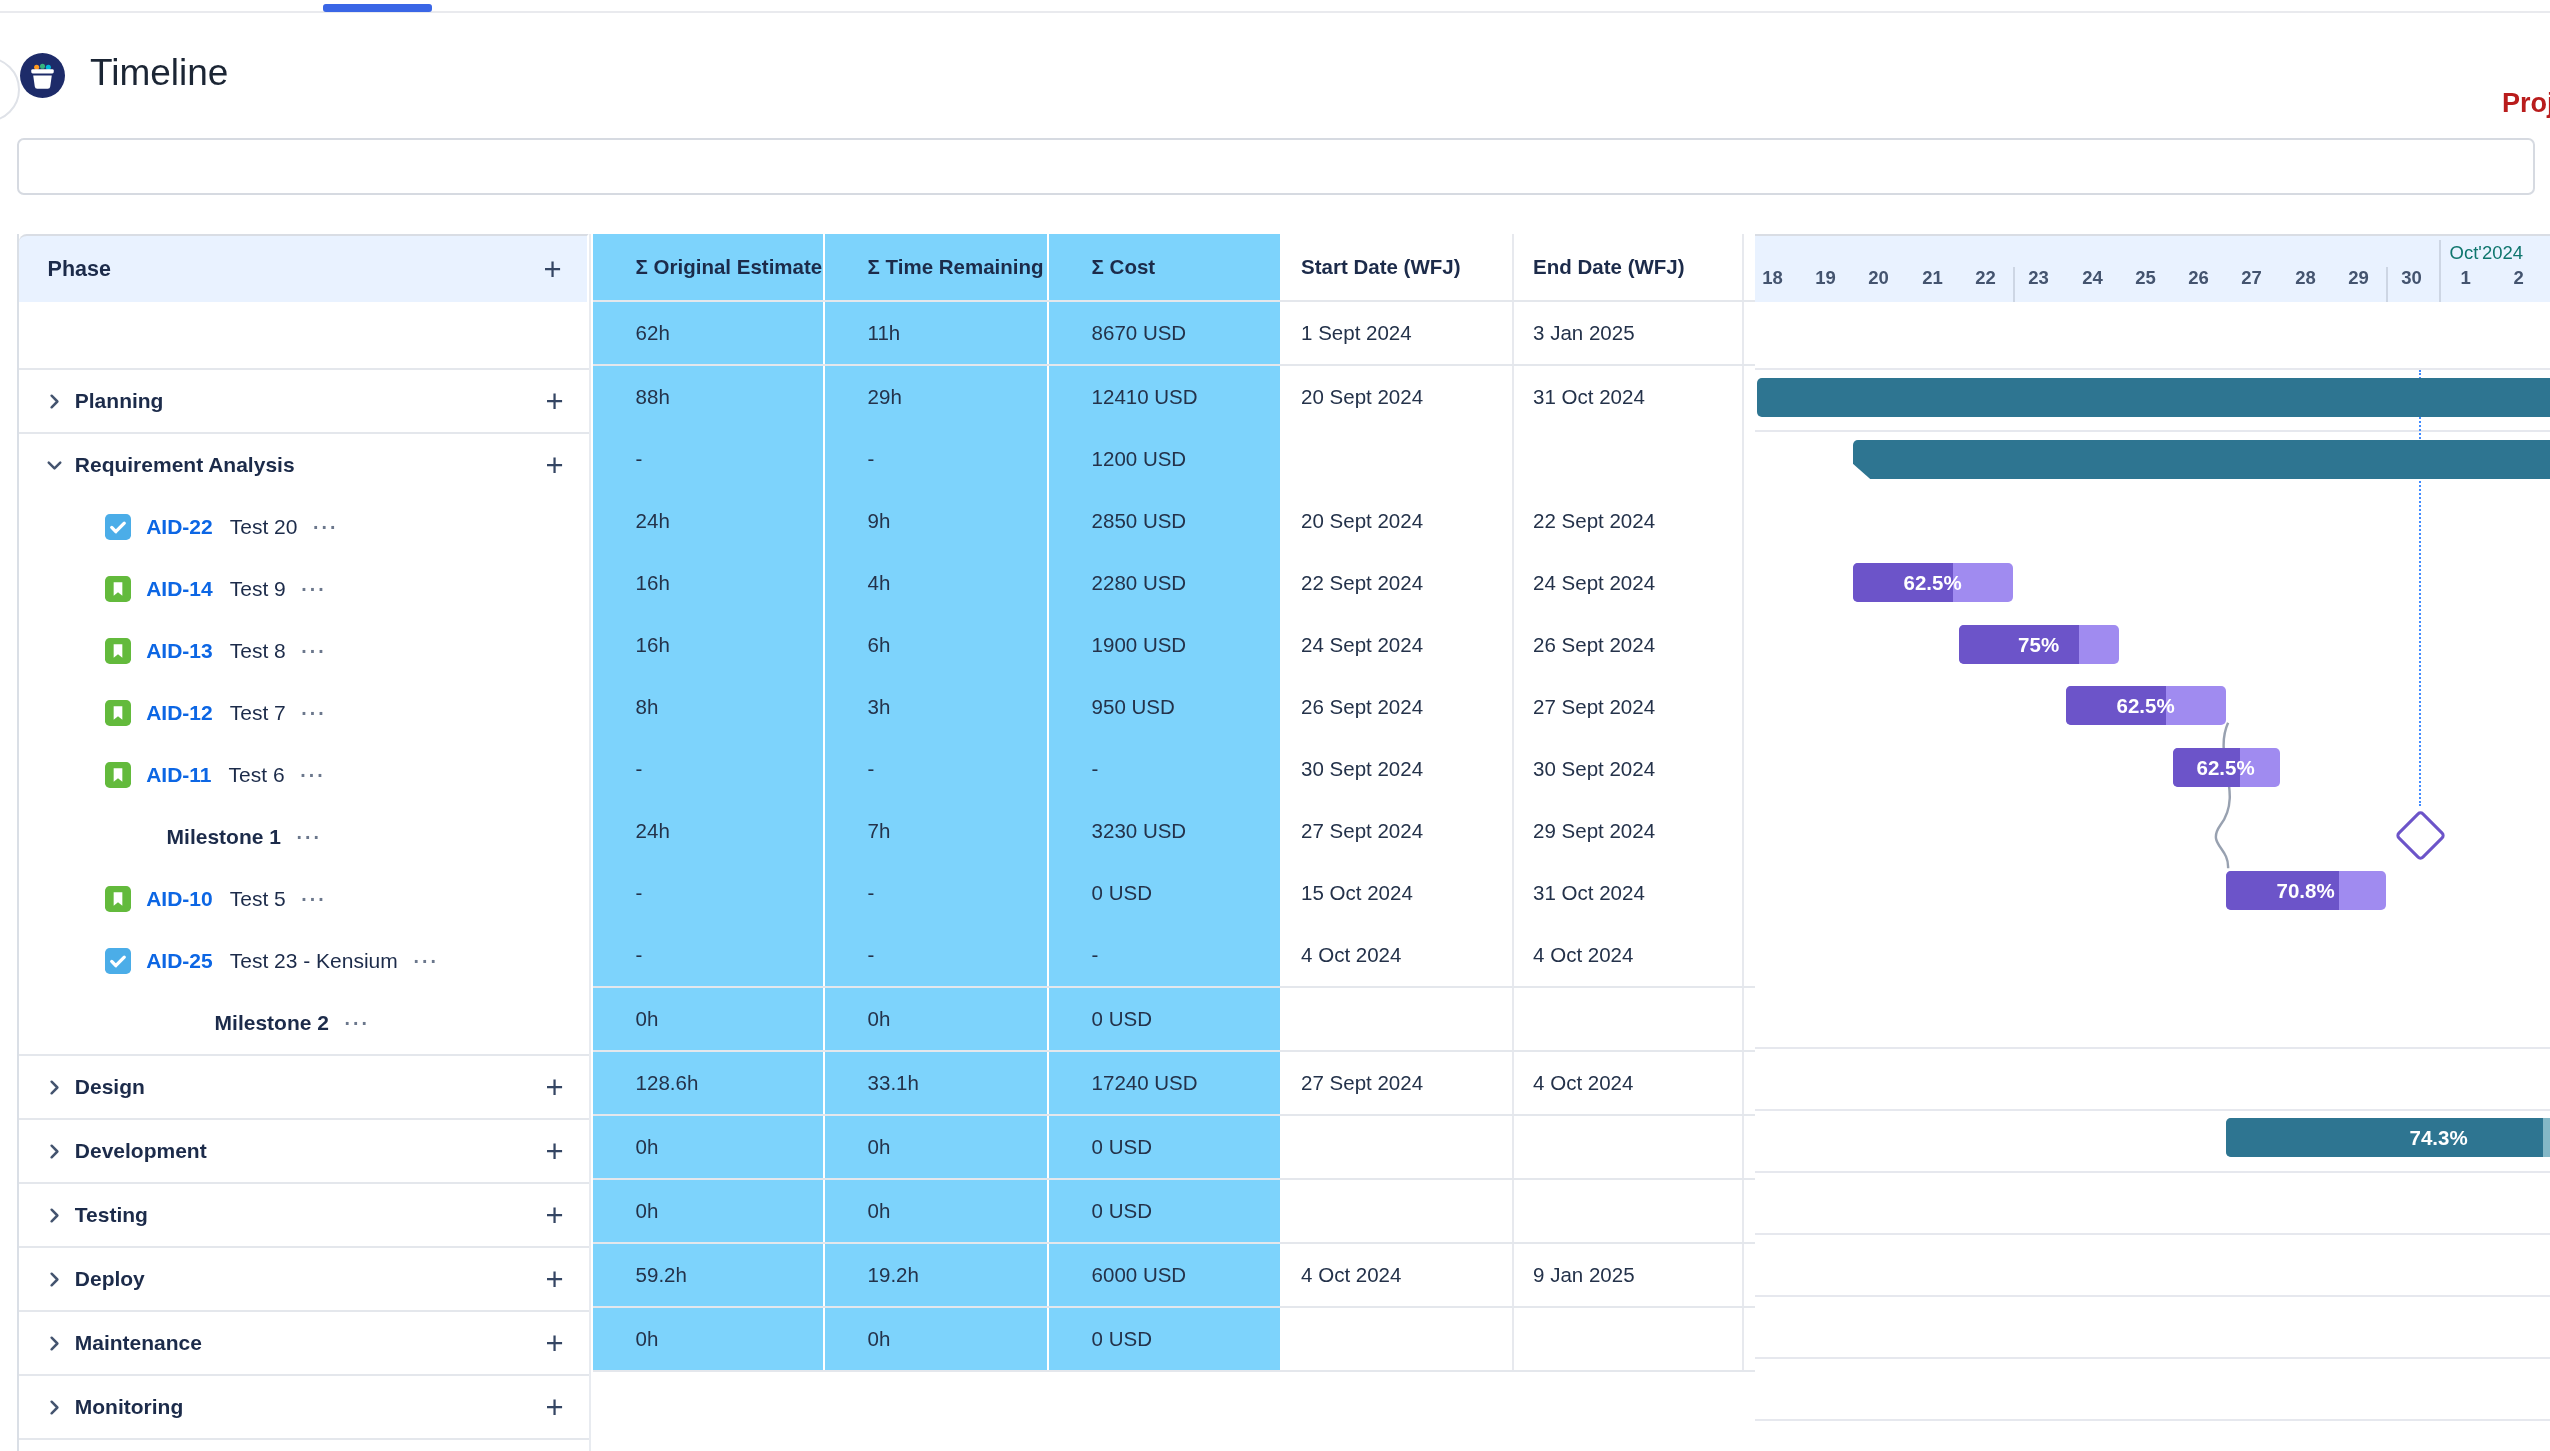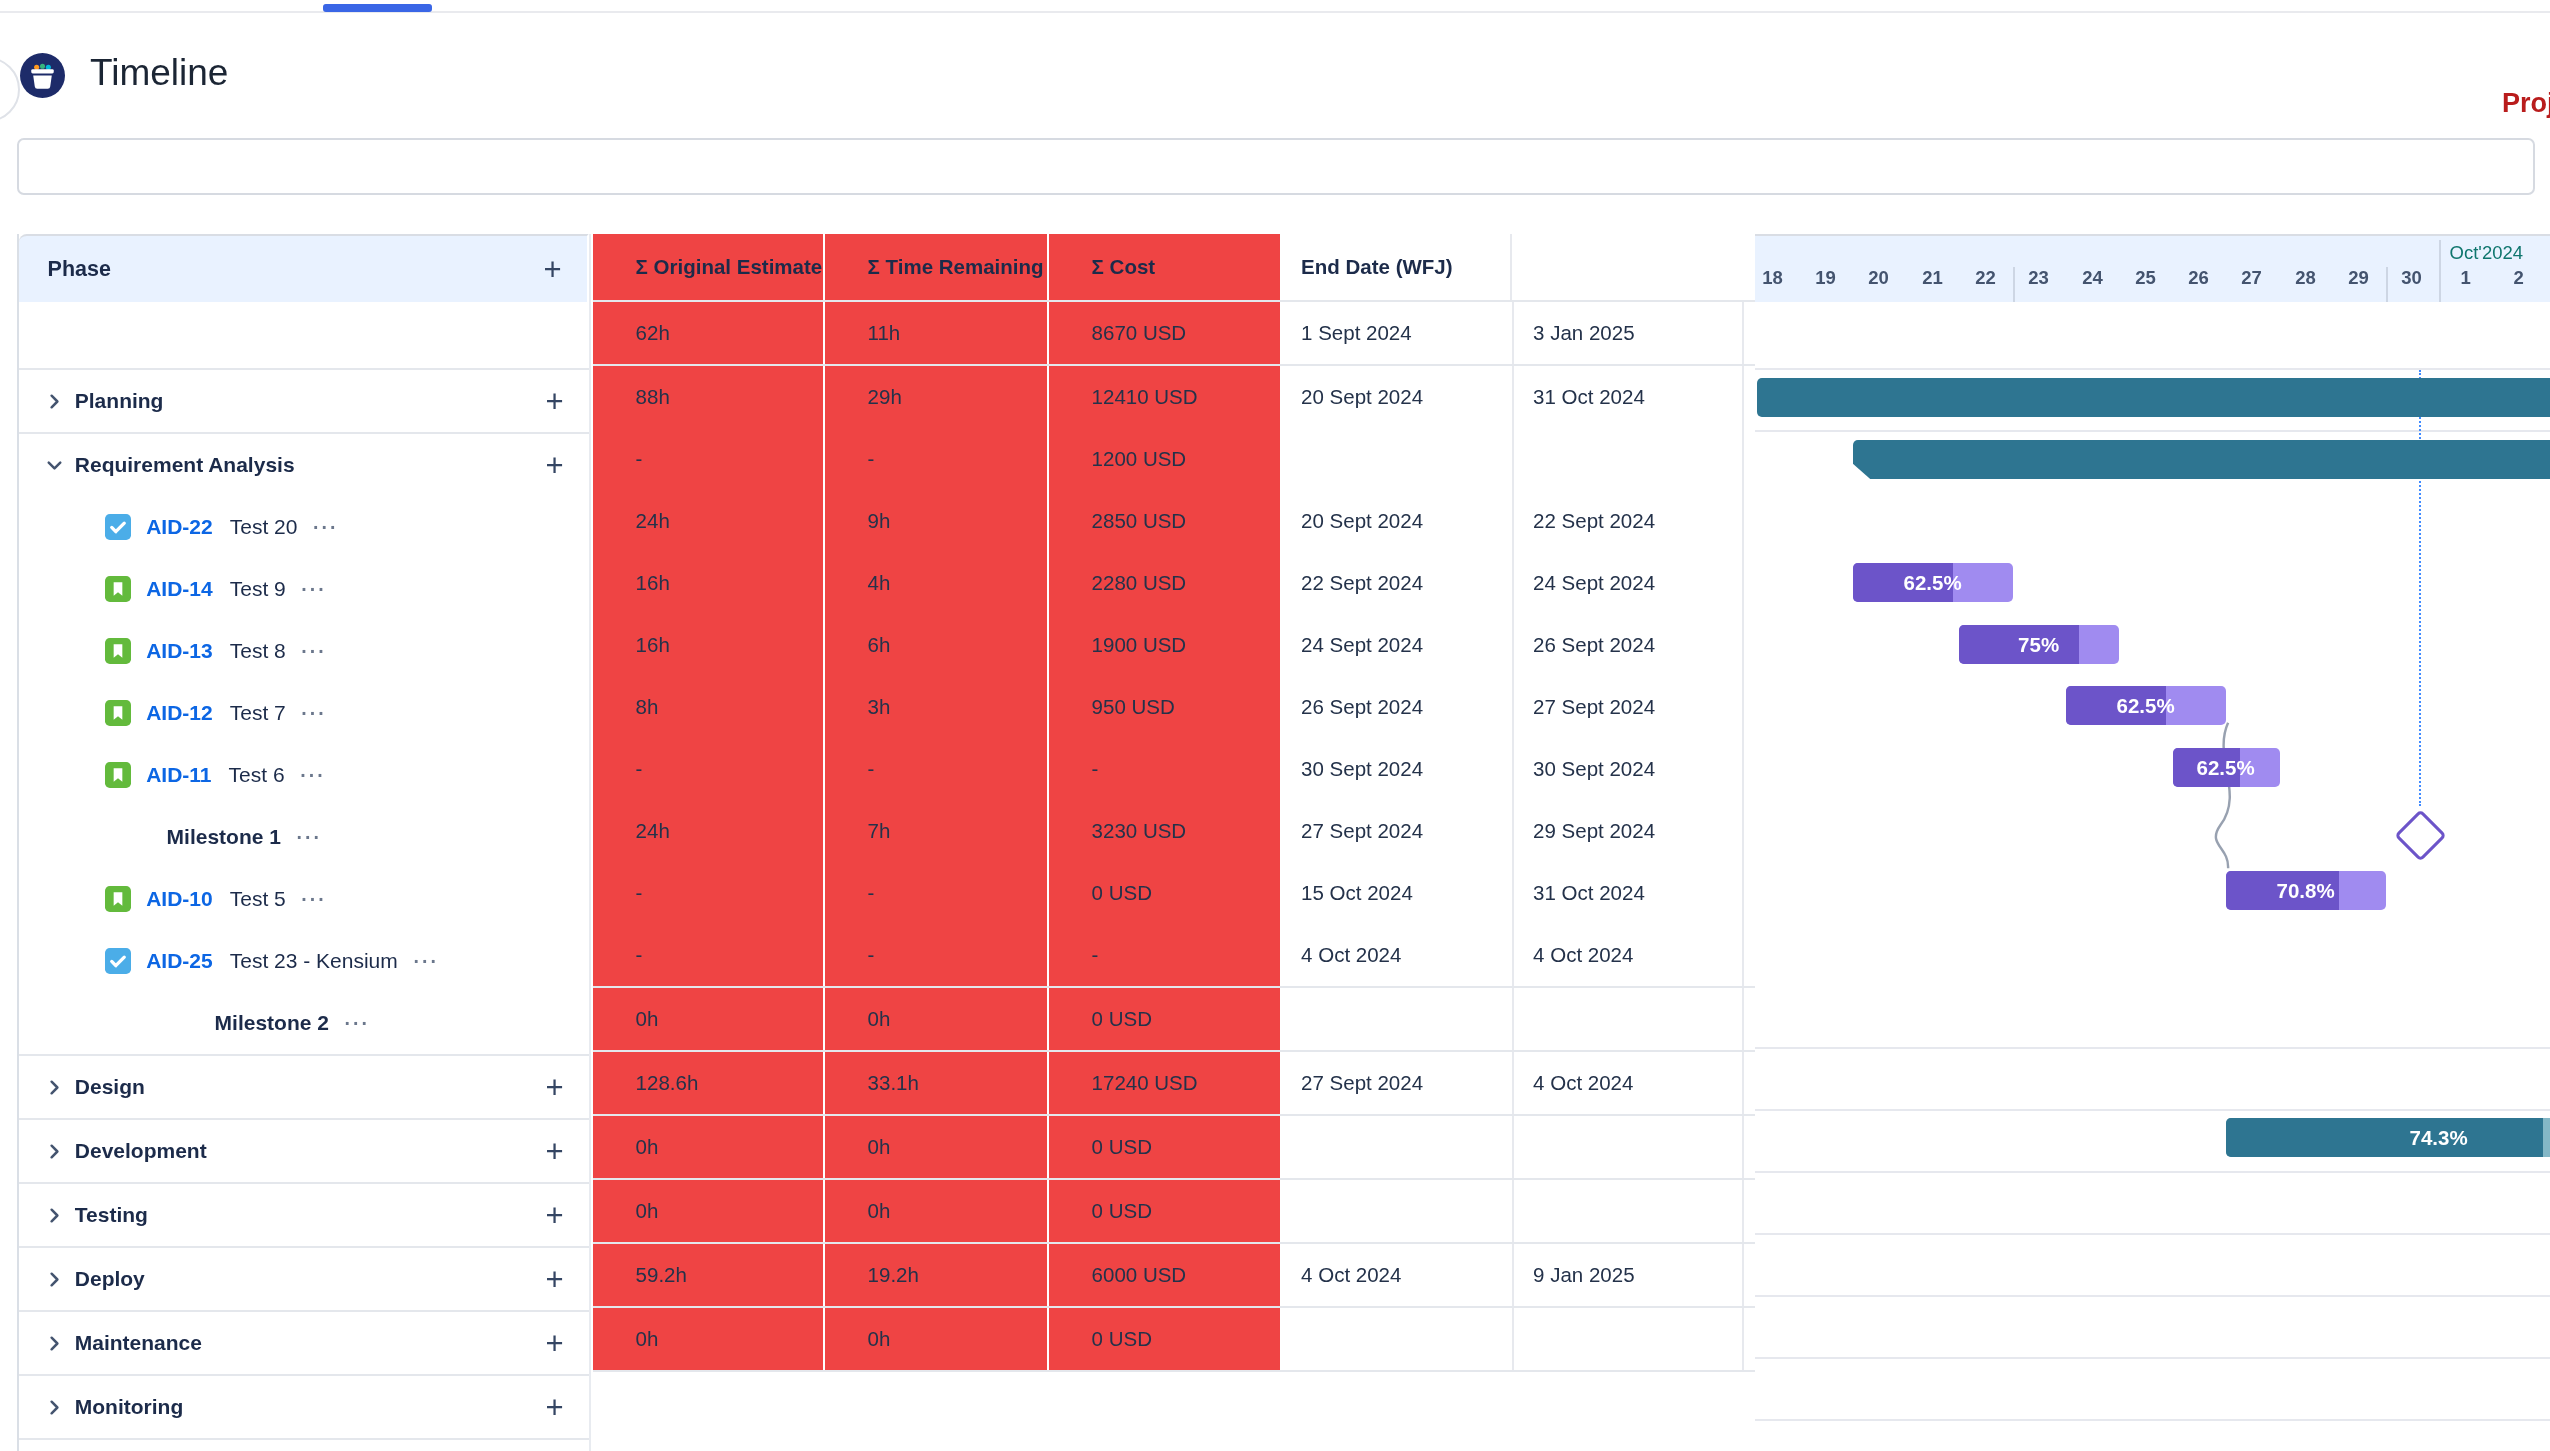--- a/index.html
+++ b/index.html
@@ -34,21 +34,21 @@
   
   .g-axis{height:68px;background:#e9f2ff;border-top:2px solid #d9dde4;position:relative;box-sizing:border-box;}
   .day-label{position:absolute;top:31px;transform:translateX(-50%);font-size:18.5px;font-weight:700;color:#44546f;}
   .tick{position:absolute;top:31px;bottom:0;width:0;border-left:2px solid #cdd6e4;}
   .tick.month{top:3.9px;}
   .month-label{position:absolute;left:695px;top:5.9px;font-size:18.5px;font-weight:400;color:#0f766e;}
   
   .subrow{display:flex;height:66px;}
   .fcell{box-sizing:border-box;padding-left:19.5px;display:flex;align-items:center;font-size:20.5px;
          border-right:2px solid #e7e9ee;}
-  .fcell.gray{background:#ef4444;border-right:2.9px solid #fff;padding-left:43px;}
+  .fcell.gray{background:#7dd3fc;border-right:2.9px solid #fff;padding-left:43px;}
   .fcell.w0{width:232px;}.fcell.w1{width:224px;}.fcell.w2{width:233px;}.fcell.w3{width:232px;}.fcell.w4{width:230px;}
   .subrow .fcell{font-weight:700;color:#1c2b4a;}
   .subpad{height:66px;}
   
   .pbody,.fbody{border-top:2px solid #e4e7ec;}
   .pblock,.fblock{border-bottom:2px solid #e4e7ec;}
   .prow{height:62px;display:flex;align-items:center;box-sizing:border-box;padding-left:23.4px;position:relative;}
   .prow .label{font-size:21px;font-weight:700;color:#1c2b4a;margin-left:7.8px;}
   .prow.child{padding-left:86px;}
   .issue-key{font-size:21px;font-weight:700;color:#0c66e4;margin-left:15.6px;cursor:pointer;}
@@ -248,20 +248,21 @@
             </div>
           </div>
         </div>
     </div>
 
     <div class="panel p-fields">
       <div class="subrow" id="col-headers">
           <div class="fcell w0 gray">Σ Original Estimate</div>
           <div class="fcell w1 gray">Σ Time Remaining</div>
           <div class="fcell w2 gray">Σ Cost</div>
+          <div class="fcell w3">Start Date (WFJ)</div>
           <div class="fcell w4">End Date (WFJ)</div>
         </div>
       <div class="fbody" id="fields-body">
           <div class="fblock">
             <div class="frow">
               <div class="fcell w0 gray">62h</div>
               <div class="fcell w1 gray">11h</div>
               <div class="fcell w2 gray">8670 USD</div>
               <div class="fcell w3">1 Sept 2024</div>
               <div class="fcell w4">3 Jan 2025</div>

